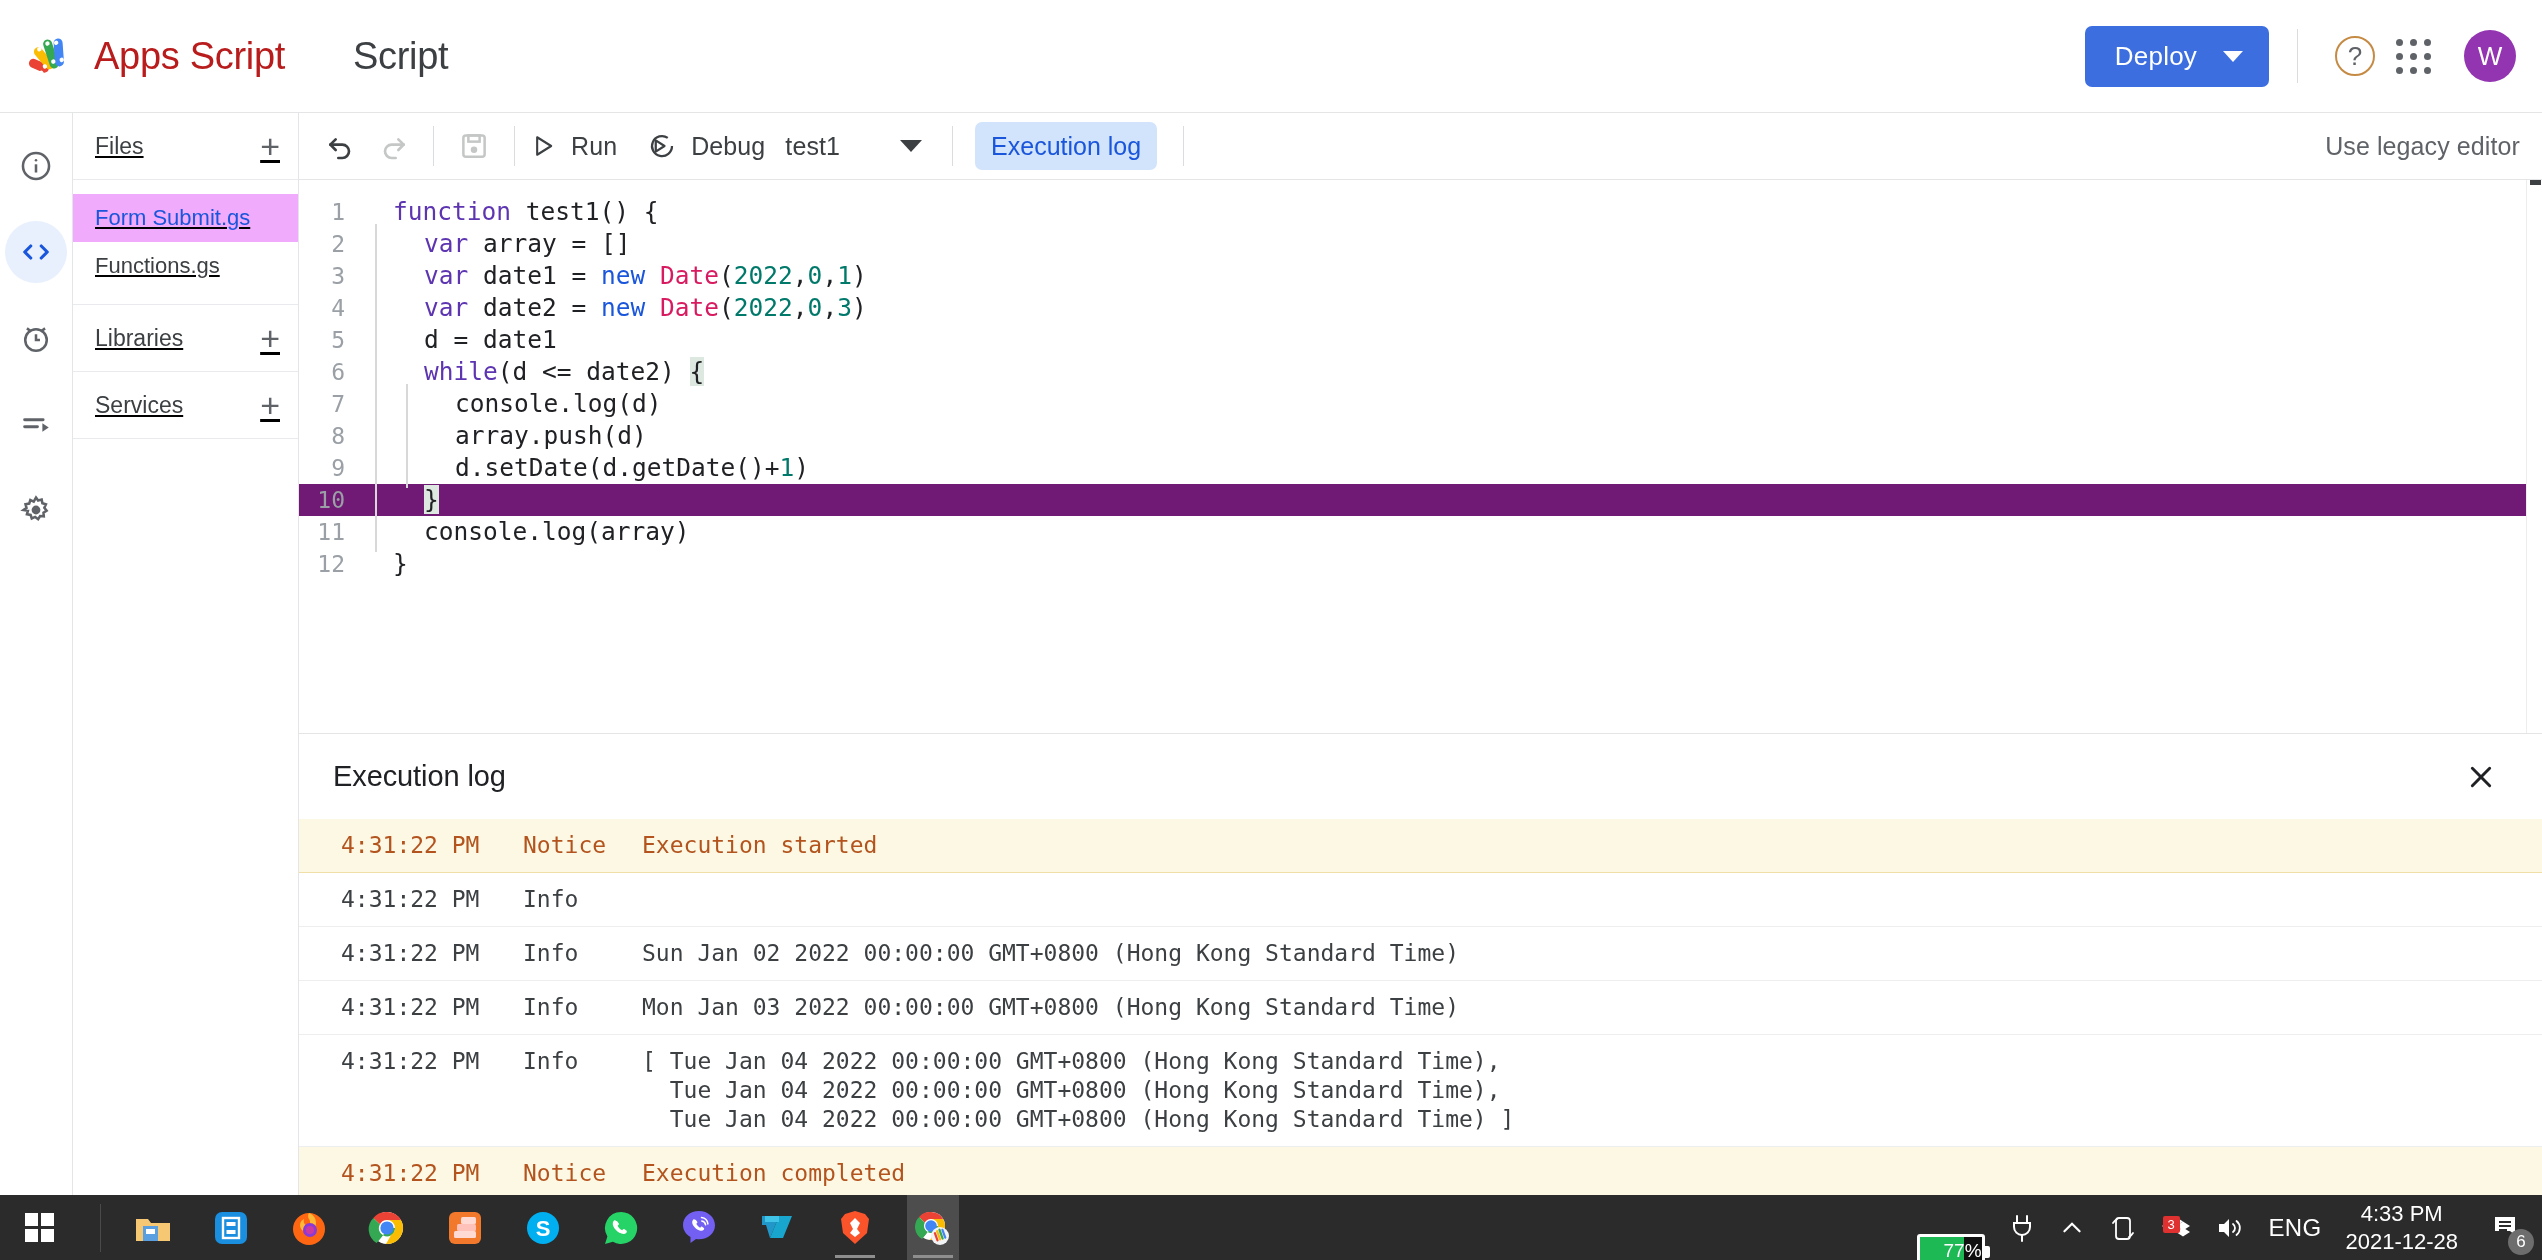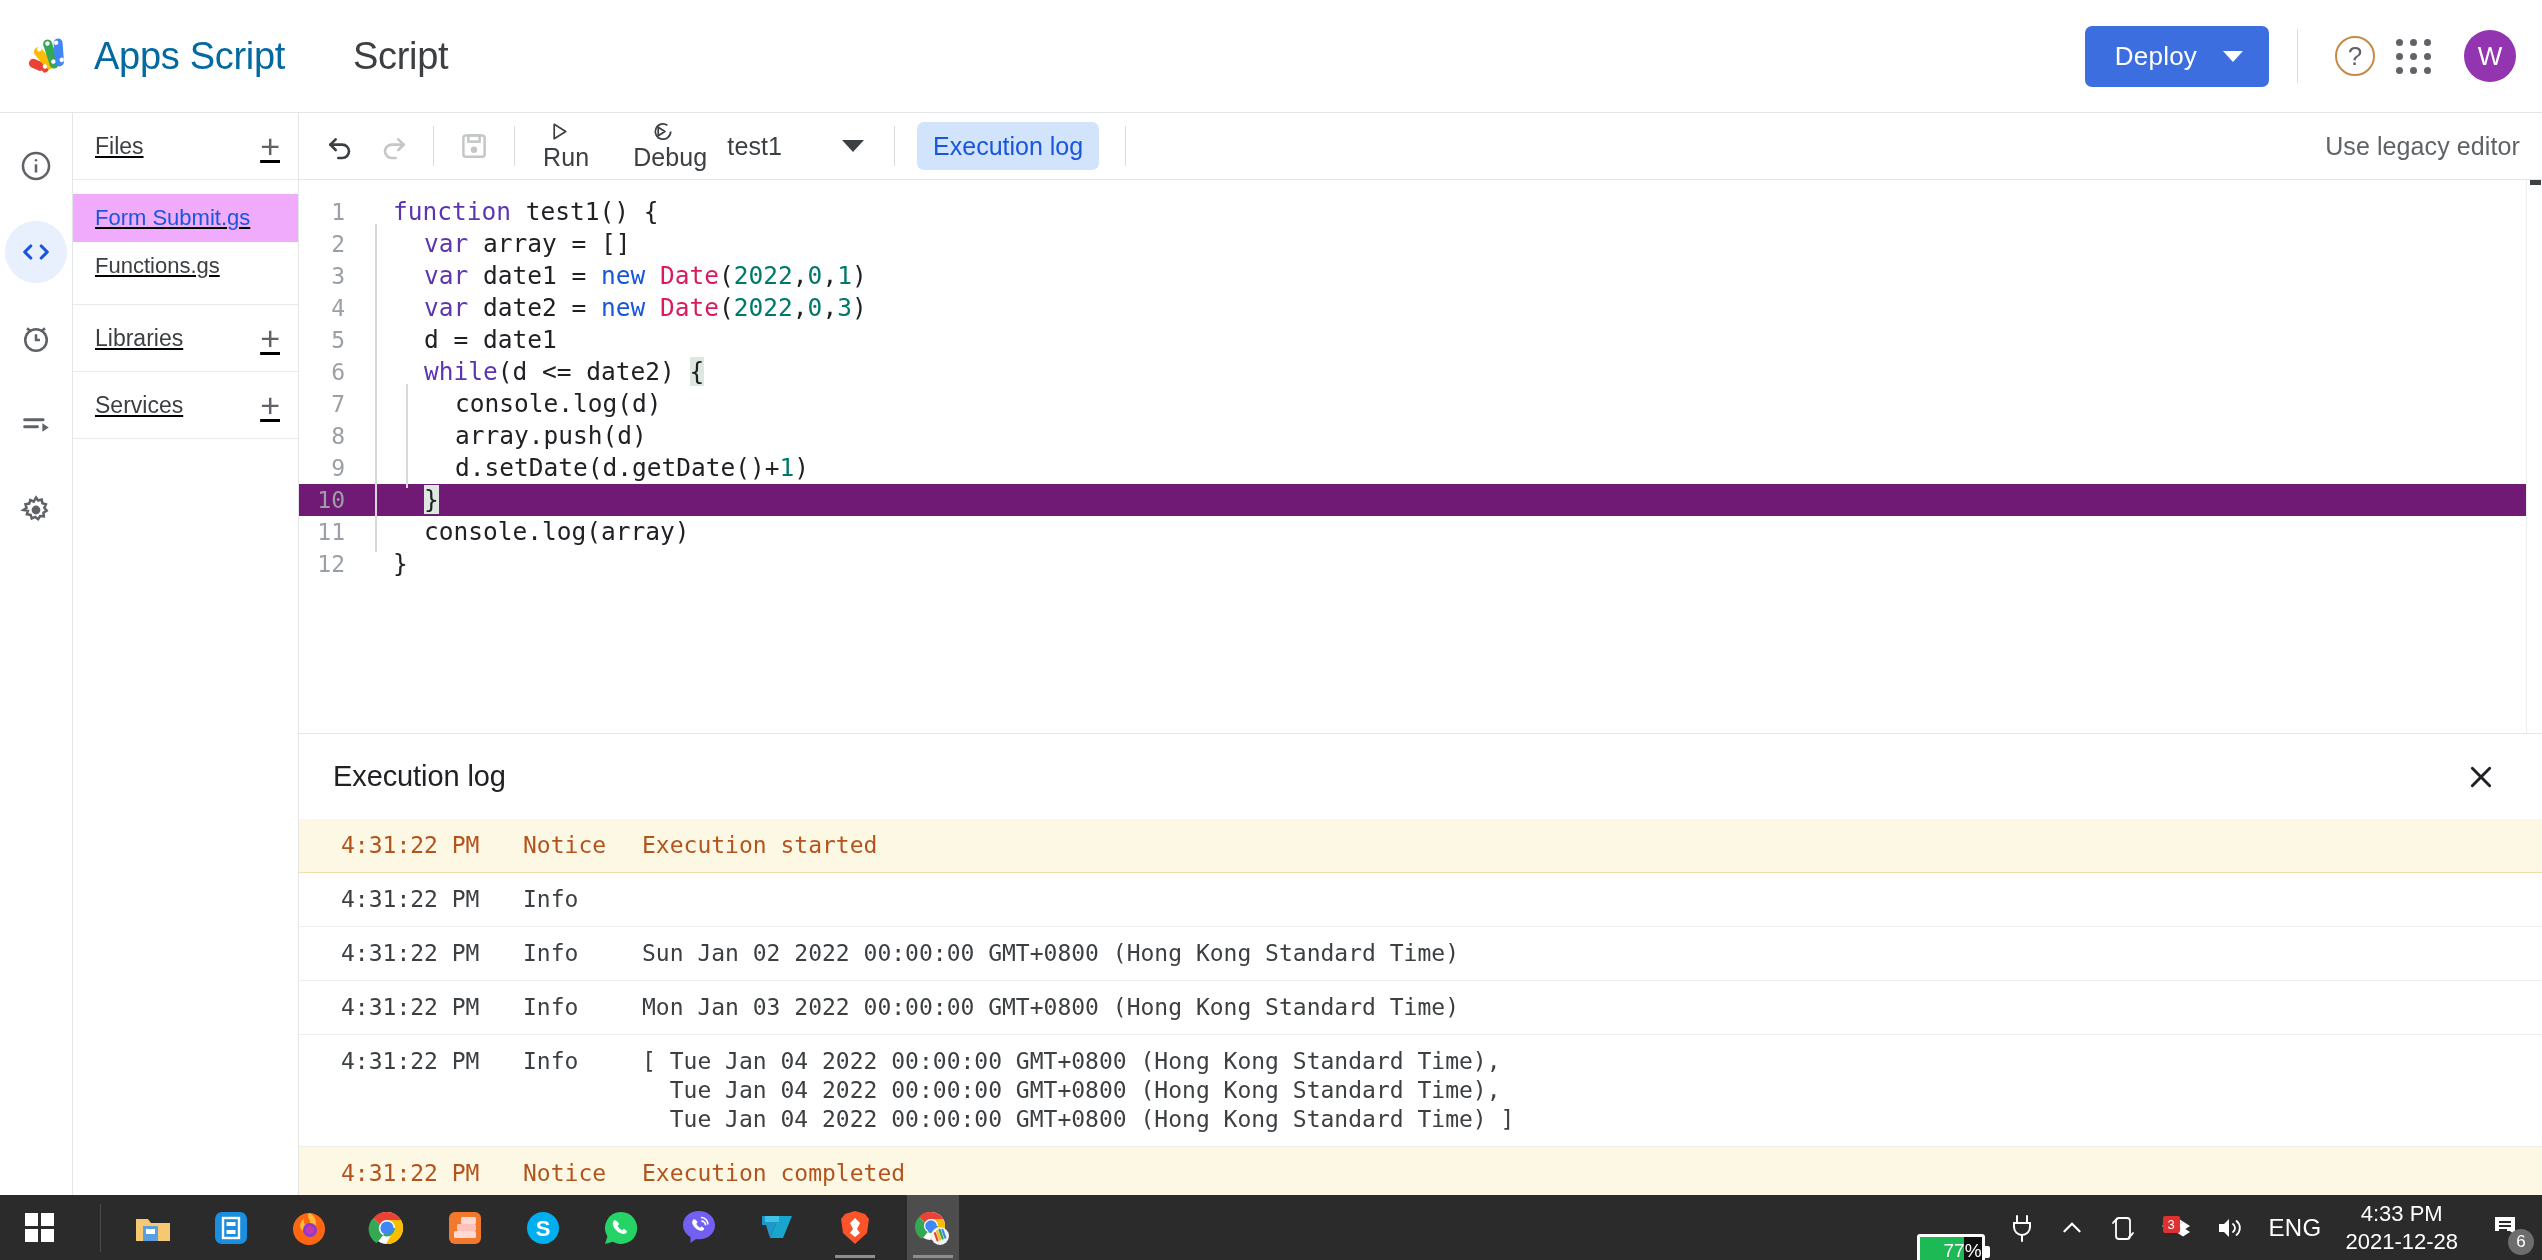--- a/index.html
+++ b/index.html
@@ -12,21 +12,21 @@
   .app { position: relative; width: 2542px; height: 1260px; }
 
   
   .topbar {
     position: absolute; left: 0; top: 0; width: 2542px; height: 113px;
     background: #fff; border-bottom: 1px solid #e4e5e7;
     display: flex; align-items: center;
   }
   .brand { display: flex; align-items: center; margin-left: 26px; }
   .brand-logo { width: 50px; height: 50px; position: relative; }
-  .brand-name { font-size: 38px; color: #0369a1; margin-left: 18px; letter-spacing: -0.3px; }
+  .brand-name { font-size: 38px; color: #b91c1c; margin-left: 18px; letter-spacing: -0.3px; }
   .doc-title { font-size: 38px; color: #3c4043; margin-left: 68px; letter-spacing: -0.3px; }
   .topbar-right { margin-left: auto; display: flex; align-items: center; margin-right: 26px; }
   .deploy-btn {
     background: #3c6ee0; color: #fff; border: none; border-radius: 7px;
     height: 61px; padding: 0 26px 0 30px; font-size: 26px;
     font-family: "Liberation Sans", sans-serif;
     display: flex; align-items: center; gap: 26px; cursor: pointer;
     letter-spacing: 0.2px;
   }
   .caret-down {
@@ -93,21 +93,20 @@
     width: 2243px; height: 1082px; background: #fff;
   }
   .edtoolbar {
     height: 67px; display: flex; align-items: center;
     border-bottom: 1px solid #e4e5e7; padding-left: 16px;
   }
   .tbtn {
     height: 52px; display: flex; align-items: center; justify-content: center;
     color: #3c4043; cursor: pointer; background: none; border: none;
     font-family: "Liberation Sans", sans-serif;
-    flex-direction: column;
   }
   .tbtn.icononly { width: 52px; }
   .tbtn.disabled { color: #c4c7c5; cursor: default; }
   .tbtn .t { font-size: 25px; margin-left: 14px; color: #3c4043; letter-spacing: 0.1px; }
   .tdiv { width: 1px; height: 40px; background: #dadce0; margin: 0 14px; }
   .fnsel {
     font-size: 25px; color: #3c4043; margin-left: 20px; cursor: pointer;
     letter-spacing: 0.1px;
   }
   .fncaret {

